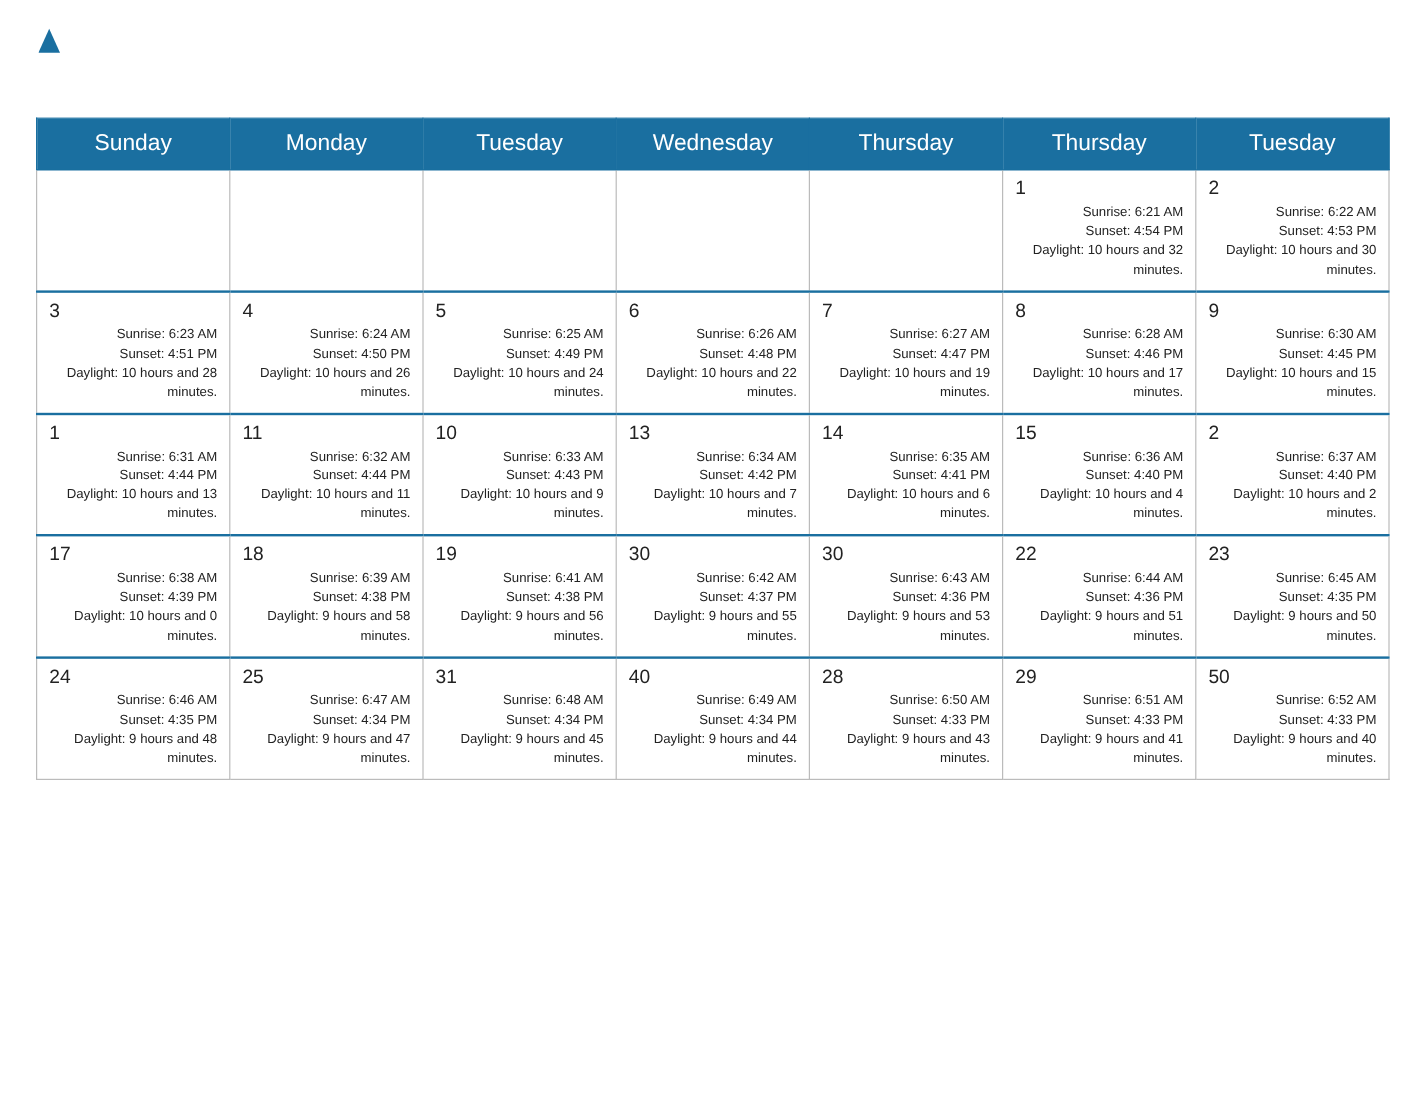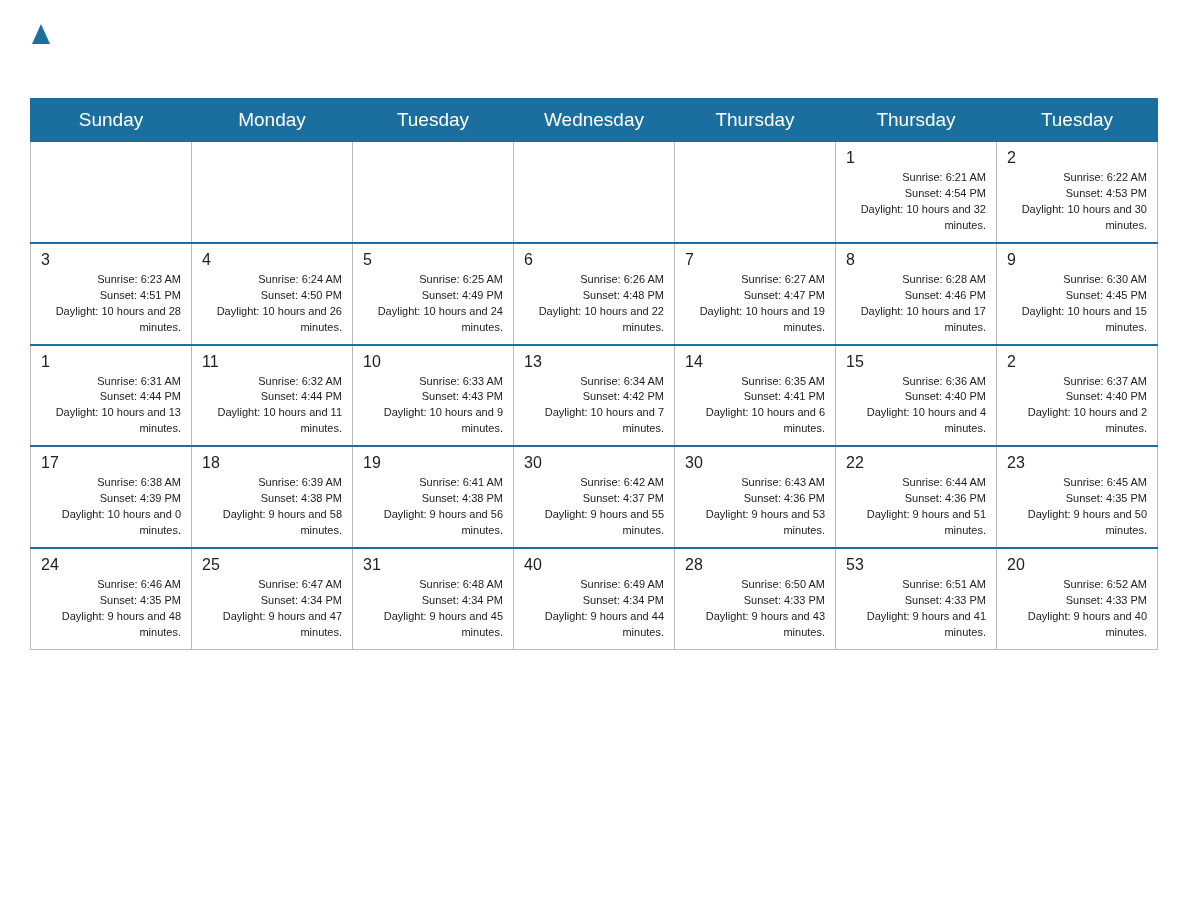--- a/index.html
+++ b/index.html
@@ -258,22 +258,22 @@
         </td>
         <td>
           <span class="day-number">40</span>
           <div class="day-info">Sunrise: 6:49 AM<br>Sunset: 4:34 PM<br>Daylight: 9 hours and 44 minutes.</div>
         </td>
         <td>
           <span class="day-number">28</span>
           <div class="day-info">Sunrise: 6:50 AM<br>Sunset: 4:33 PM<br>Daylight: 9 hours and 43 minutes.</div>
         </td>
         <td>
-          <span class="day-number">53</span>
+          <span class="day-number">29</span>
           <div class="day-info">Sunrise: 6:51 AM<br>Sunset: 4:33 PM<br>Daylight: 9 hours and 41 minutes.</div>
         </td>
         <td>
-          <span class="day-number">20</span>
+          <span class="day-number">50</span>
           <div class="day-info">Sunrise: 6:52 AM<br>Sunset: 4:33 PM<br>Daylight: 9 hours and 40 minutes.</div>
         </td>
       </tr>
     </tbody>
 </table>
 
 </body></html>

